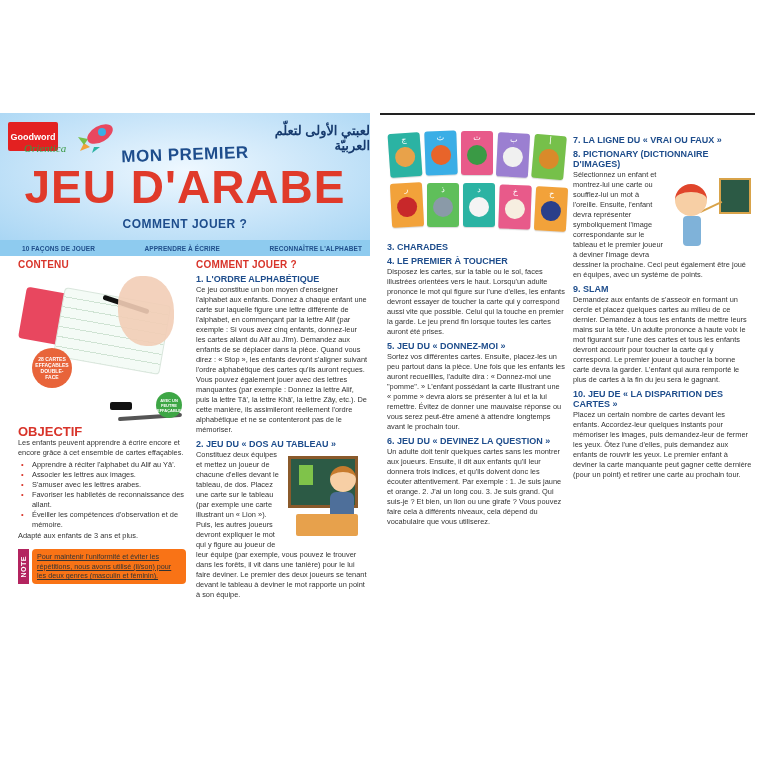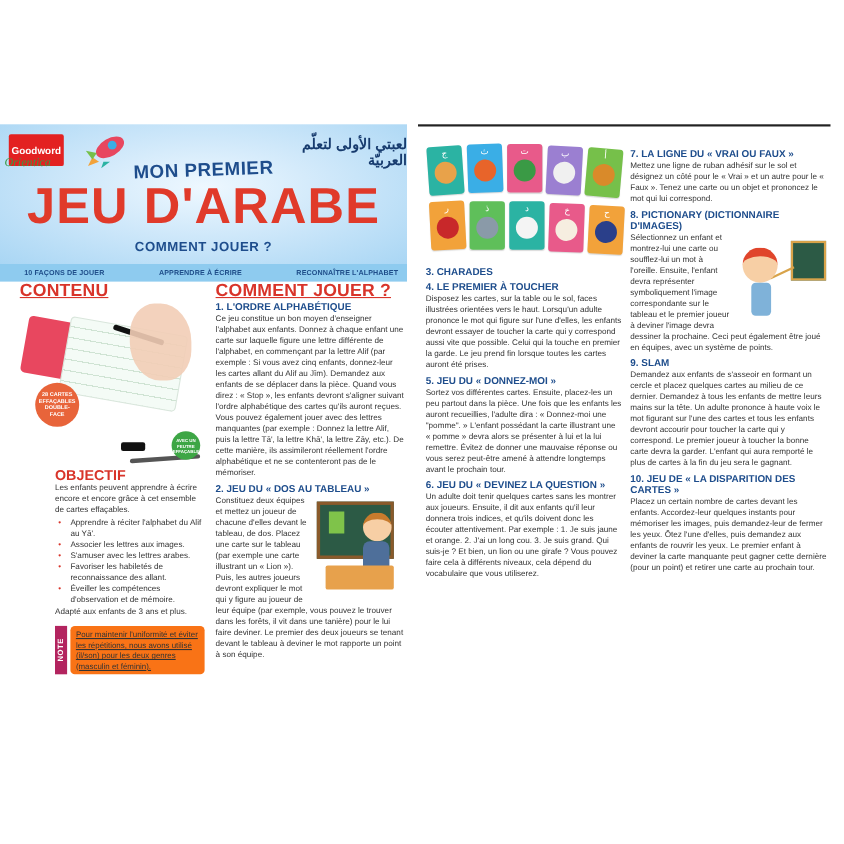--- a/index.html
+++ b/index.html
@@ -17,34 +17,34 @@
     position: absolute; left: 0; top: 127px; width: 370px; height: 16px;
     background: #8ecbef; display: flex; justify-content: space-between; align-items: center;
     padding: 0 8px 0 22px;
   }
   .banner-strip span { font-size: 6.5px; font-weight: bold; color: #1f4e8a; text-transform: uppercase; letter-spacing: 0.1px; }
   .logo-goodword {
     position: absolute; left: 8px; top: 9px; width: 50px; height: 29px; background: #e32121;
     color: #fff; font-weight: bold; font-size: 9px; display: flex; align-items: center; justify-content: center;
     border-radius: 2px;
   }
-  .logo-orientica { position: absolute; left: 4px; top: 29px; font-family: "Liberation Serif", serif; font-style: italic; color: #3a9a45; font-size: 11px; }
+  .logo-orientica { position: absolute; left: 24px; top: 29px; font-family: "Liberation Serif", serif; font-style: italic; color: #3a9a45; font-size: 11px; }
   .rocket { position: absolute; left: 76px; top: 6px; width: 42px; height: 34px; }
   .arabic-tag { position: absolute; left: 267px; top: 10px; font-size: 13px; font-weight: bold; color: #173b6e; direction: rtl; }
   .title-sub { position: absolute; left: 0; width: 370px; top: 32px; text-align: center; font-size: 17px; font-weight: bold; color: #1e4d8c; letter-spacing: 0.5px; transform: rotate(-2deg); }
   .title-main { position: absolute; left: 0; width: 370px; top: 50px; text-align: center; font-size: 46px; font-weight: bold; color: #e03a2a; letter-spacing: 1px; line-height: 48px; }
   .title-how { position: absolute; left: 0; width: 370px; top: 104px; text-align: center; font-size: 12px; font-weight: bold; color: #1e4d8c; letter-spacing: 0.5px; }
 
   
   .top-rule { position: absolute; left: 262px; top: 0; width: 253px; height: 2px; background: #222; }
 
   
   .col { position: absolute; font-size: 7.4px; line-height: 10px; color: #333; }
   .col p { margin-bottom: 2px; }
-  .h-red { color: #d8342a; font-weight: bold; font-size: 16px; text-transform: uppercase; margin-bottom: 4px; letter-spacing: 0.2px; text-decoration: underline; }
+  .h-red { color: #d8342a; font-weight: bold; font-size: 10px; text-transform: uppercase; margin-bottom: 4px; letter-spacing: 0.2px; }
   .h-blue { color: #1e4d8c; font-weight: bold; font-size: 9px; text-transform: uppercase; line-height: 10px; margin: 4px 0 1px; }
   .h-obj { color: #d8342a; font-weight: bold; font-size: 13px; margin-bottom: 1px; }
   ul.bullets { list-style: none; margin: 1px 0 1px 0; }
   ul.bullets li { position: relative; padding-left: 14px; }
   ul.bullets li::before { content: "•"; color: #d8342a; position: absolute; left: 3px; top: 0; }
 
   .col1 { left: 18px; top: 147px; width: 168px; }
   .col2 { left: 196px; top: 147px; width: 172px; }
   .col3 { left: 387px; top: 125px; width: 178px; }
   .col4 { left: 573px; top: 18px; width: 180px; }
@@ -53,21 +53,21 @@
   .contenu-img { position: relative; width: 168px; height: 125px; margin-top: 2px; }
   .card-red { position: absolute; left: 4px; top: 18px; width: 66px; height: 52px; background: #e8475f; border-radius: 4px; transform: rotate(10deg); }
   .card-white { position: absolute; left: 40px; top: 22px; width: 108px; height: 70px; background: #f4fbf6; border: 1px solid #d9e6dc; border-radius: 4px; transform: rotate(10deg);
      background-image: repeating-linear-gradient(0deg, transparent 0 9px, #cfe3d3 9px 10px); }
   .hand { position: absolute; left: 100px; top: 2px; width: 56px; height: 70px; background: #f2cdb6; border-radius: 40% 50% 40% 50%; opacity: 0.9; }
   .pen { position: absolute; left: 84px; top: 28px; width: 48px; height: 5px; background: #111; border-radius: 2px; transform: rotate(18deg); }
   .badge-red { position: absolute; left: 14px; top: 74px; width: 40px; height: 40px; background: #e8643a; border-radius: 50%; color: #fff; font-size: 5px; font-weight: bold; text-align: center; display: flex; align-items: center; justify-content: center; line-height: 6px; padding: 3px; }
   .badge-green { position: absolute; left: 138px; top: 118px; width: 26px; height: 26px; background: #3da645; border-radius: 50%; color: #fff; font-size: 4px; font-weight: bold; text-align: center; display: flex; align-items: center; justify-content: center; line-height: 5px; }
   .marker-cap { position: absolute; left: 92px; top: 128px; width: 22px; height: 8px; background: #111; border-radius: 2px; }
   .marker { position: absolute; left: 100px; top: 141px; width: 64px; height: 4px; background: #555; border-radius: 2px; transform: rotate(-4deg); }
-  .objectif-block { margin-top: 28px; margin-left: 32px; }
+  .objectif-block { margin-top: 28px; }
 
   .note { display: flex; margin-top: 8px; }
   .note-tab { width: 11px; background: #b3245f; color: #fff; font-size: 7px; font-weight: bold; display: flex; align-items: center; justify-content: center; }
   .note-tab span { writing-mode: vertical-rl; transform: rotate(180deg); letter-spacing: 0.5px; }
   .note-body { background: #f97316; border-radius: 4px; padding: 3px 5px; color: #333; font-size: 7.2px; line-height: 9.5px; margin-left: 3px; flex: 1; text-decoration: underline; }
 
   
   .float-right-img { float: right; width: 82px; height: 90px; position: relative; margin: 2px 0 2px 6px; }
   .board { position: absolute; left: 2px; top: 4px; width: 70px; height: 52px; background: #2c5a45; border: 3px solid #8a5a2b; }
   .board-card { position: absolute; left: 8px; top: 6px; width: 14px; height: 20px; background: #7fc34a; }
@@ -212,21 +212,20 @@
     <div class="h-blue">4. LE PREMIER À TOUCHER</div>
     <p>Disposez les cartes, sur la table ou le sol, faces illustrées orientées vers le haut. Lorsqu'un adulte prononce le mot qui figure sur l'une d'elles, les enfants devront essayer de toucher la carte qui y correspond aussi vite que possible. Celui qui la touche en premier la garde. Le jeu prend fin lorsque toutes les cartes auront été prises.</p>
     <div class="h-blue">5. JEU DU « DONNEZ-MOI »</div>
     <p>Sortez vos différentes cartes. Ensuite, placez-les un peu partout dans la pièce. Une fois que les enfants les auront recueillies, l'adulte dira : « Donnez-moi une "pomme". » L'enfant possédant la carte illustrant une « pomme » devra alors se présenter à lui et la lui remettre. Évitez de donner une mauvaise réponse ou vous serez peut-être amené à attendre longtemps avant le prochain tour.</p>
     <div class="h-blue">6. JEU DU « DEVINEZ LA QUESTION »</div>
     <p>Un adulte doit tenir quelques cartes sans les montrer aux joueurs. Ensuite, il dit aux enfants qu'il leur donnera trois indices, et qu'ils doivent donc les écouter attentivement. Par exemple : 1. Je suis jaune et orange. 2. J'ai un long cou. 3. Je suis grand. Qui suis-je ? Et bien, un lion ou une girafe ? Vous pouvez faire cela à différents niveaux, cela dépend du vocabulaire que vous utiliserez.</p>
   </div>
 
   <div class="col col4">
     <div class="h-blue">7. LA LIGNE DU « VRAI OU FAUX »</div>
-    <p>Mettez une ligne de ruban adhésif sur le sol et désignez un côté pour le « Vrai » et un autre pour le « Faux ». Tenez une carte ou un objet et prononcez le mot qui lui correspond.</p>
     <div class="h-blue">8. PICTIONARY (DICTIONNAIRE D'IMAGES)</div>
     <div class="girl-img">
       <div class="gboard"></div>
       <div class="gstick"></div>
       <div class="ghead"></div>
       <div class="gbody"></div>
     </div>
     <p>Sélectionnez un enfant et montrez-lui une carte ou soufflez-lui un mot à l'oreille. Ensuite, l'enfant devra représenter symboliquement l'image correspondante sur le tableau et le premier joueur à deviner l'image devra dessiner la prochaine. Ceci peut également être joué en équipes, avec un système de points.</p>
     <div class="h-blue">9. SLAM</div>
     <p>Demandez aux enfants de s'asseoir en formant un cercle et placez quelques cartes au milieu de ce dernier. Demandez à tous les enfants de mettre leurs mains sur la tête. Un adulte prononce à haute voix le mot figurant sur l'une des cartes et tous les enfants devront accourir pour toucher la carte qui y correspond. Le premier joueur à toucher la bonne carte devra la garder. L'enfant qui aura remporté le plus de cartes à la fin du jeu sera le gagnant.</p>

